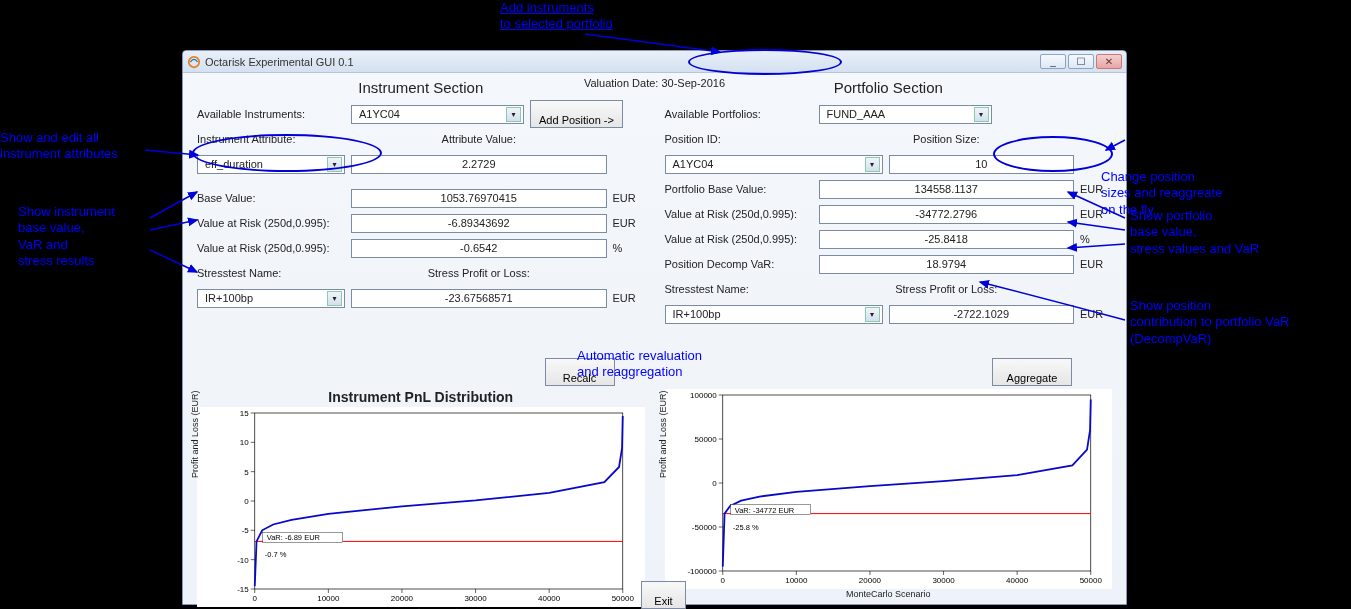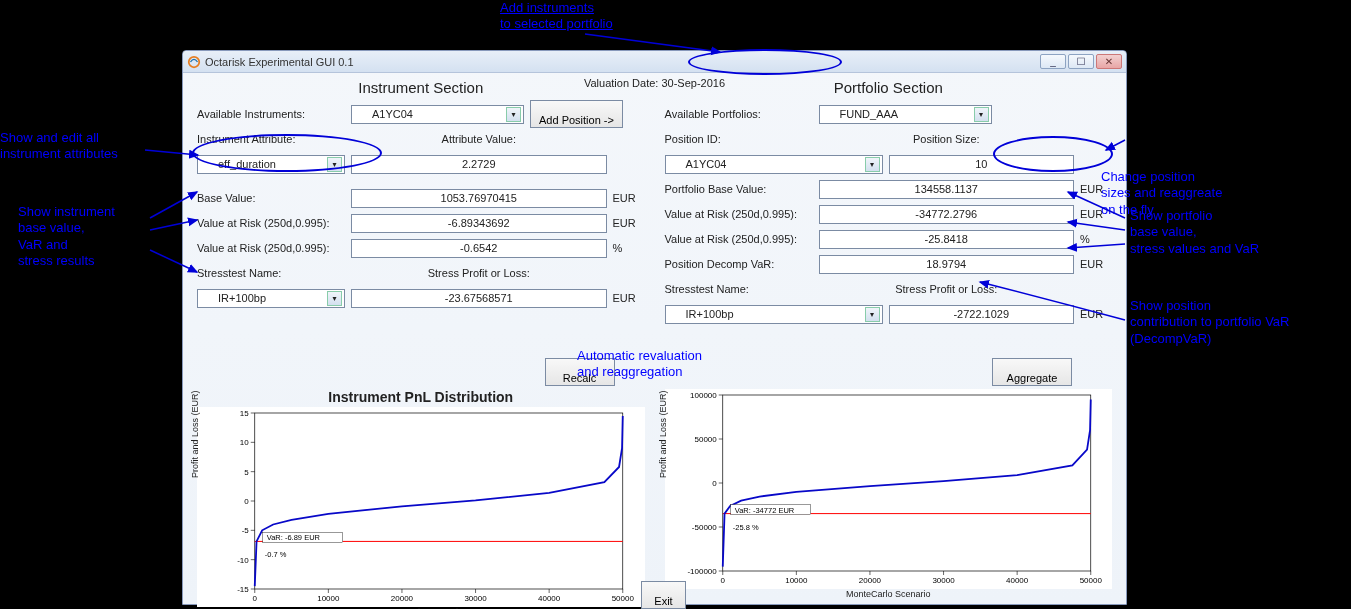--- a/index.html
+++ b/index.html
@@ -23,21 +23,21 @@
   .winbtn.close{ background:linear-gradient(#f2d0d0,#e8a6a6); border-color:#c77; color:#633;}
 
   .content { position: relative; padding: 6px 14px; font-size: 11px; color: #222; }
 
   .section-title { text-align:center; font-size:15px; font-weight:normal; margin-bottom:4px;}
   .columns { display:flex; gap: 20px; }
   .col { flex:1; display:flex; flex-direction:column; gap:3px;}
   .row { display:flex; align-items:center; height:22px; gap:6px;}
   .lbl { width:148px; font-size:11px; }
   .field { flex:1; height:19px; border:1px solid #7b8ba3; background:#fff; font-size:11px; text-align:center; padding:0 4px; display:flex;align-items:center;justify-content:center;}
-  .select { flex:1; height:19px; border:1px solid #7b8ba3; background:#fff; font-size:11px; padding:0 2px 0 20px; display:flex;align-items:center;justify-content:space-between;}
+  .select { flex:1; height:19px; border:1px solid #7b8ba3; background:#fff; font-size:11px; padding:0 2px 0 7px; display:flex;align-items:center;justify-content:space-between;}
   .select .arrow { width:15px;height:15px;border:1px solid #8ca;background:linear-gradient(#f0f4fa,#d3e0ef);display:flex;align-items:center;justify-content:center;font-size:8px;}
   .unit { width:32px; font-size:11px;}
   .btn { border:1px solid #7b8ba3; background:linear-gradient(#f8f8f8,#e6e6e6); height:22px; padding:13px 8px; font-size:11px; cursor:pointer;}
   .wide-select { width:173px; flex:none;}
   .centered-lbl { text-align:center; font-size:11px;}
 
   .chart-area { display:flex; gap:20px; margin-top:4px;}
   .chart-box { flex:1; position:relative;}
   .chart-title { text-align:center; font-size:14px; font-weight:bold; margin-bottom:2px;}
   .chart-svg { width:100%; height:200px; background:#fff; border:0; }

